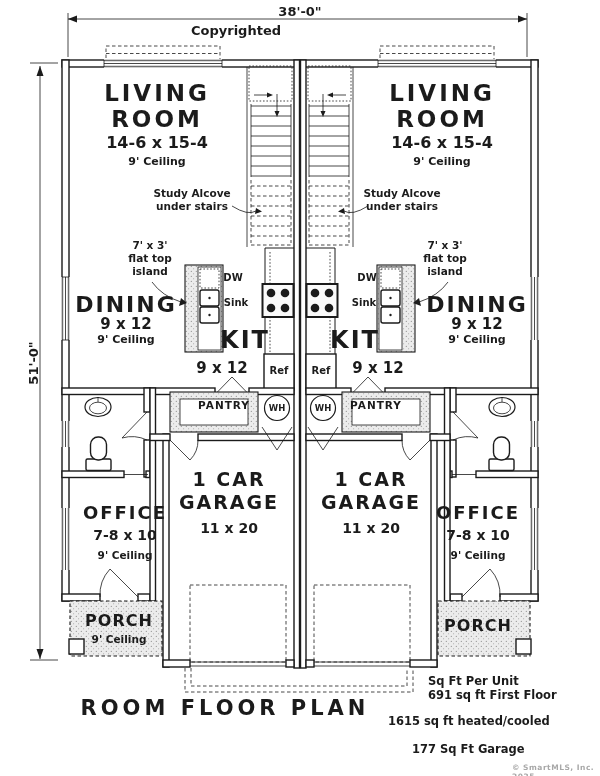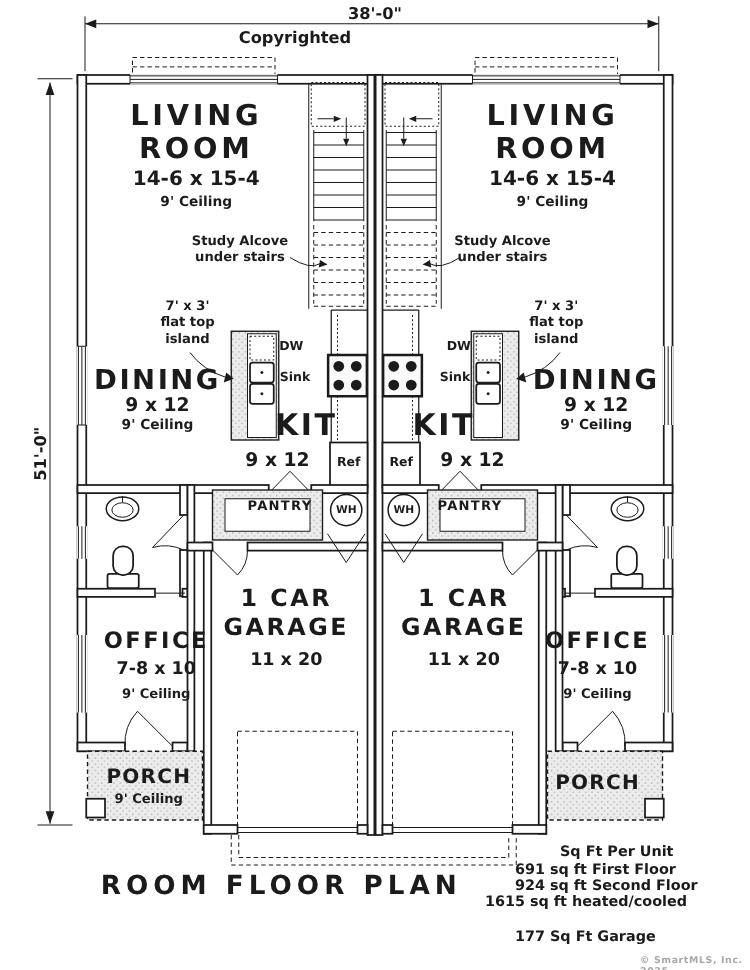--- a/index.html
+++ b/index.html
@@ -393,20 +393,19 @@
 <div class="lbl lt" style="left:323px;top:404px;font-size:8.5px;">WH</div>
 <div class="lbl" style="left:371px;top:470px;font-size:19px;letter-spacing:2px;">1 CAR</div>
 <div class="lbl" style="left:371px;top:493px;font-size:19px;letter-spacing:2px;">GARAGE</div>
 <div class="lbl" style="left:371px;top:521px;font-size:14px;">11 x 20</div>
 <div class="lbl" style="left:478px;top:504px;font-size:18px;letter-spacing:2px;">OFFICE</div>
 <div class="lbl" style="left:478px;top:528px;font-size:14px;">7-8 x 10</div>
 <div class="lbl lt" style="left:478px;top:550px;font-size:10.5px;">9' Ceiling</div>
 <div class="lbl" style="left:478px;top:618px;font-size:16px;letter-spacing:1px;">PORCH</div>
 
 <div class="lbl" style="left:225px;top:698px;font-size:21px;letter-spacing:4px;">ROOM FLOOR PLAN</div>
-<div class="statline" style="left:448px;top:674px;">Sq Ft Per Unit</div>
-<div class="statline" style="left:412px;top:688px;">691 sq ft First Floor</div>
-<div class="statline" style="left:412px;top:701px;">924 sq ft Second Floor</div>
+<div class="statline" style="left:428px;top:674px;">Sq Ft Per Unit</div>
+<div class="statline" style="left:428px;top:688px;">691 sq ft First Floor</div>
 <div class="statline" style="left:388px;top:714px;">1615 sq ft heated/cooled</div>
 <div class="statline" style="left:412px;top:742px;">177 Sq Ft Garage</div>
 <div class="wm" style="left:512px;top:763px;">© SmartMLS, Inc. 2025</div>
 
 </div>
 
 </body></html>

